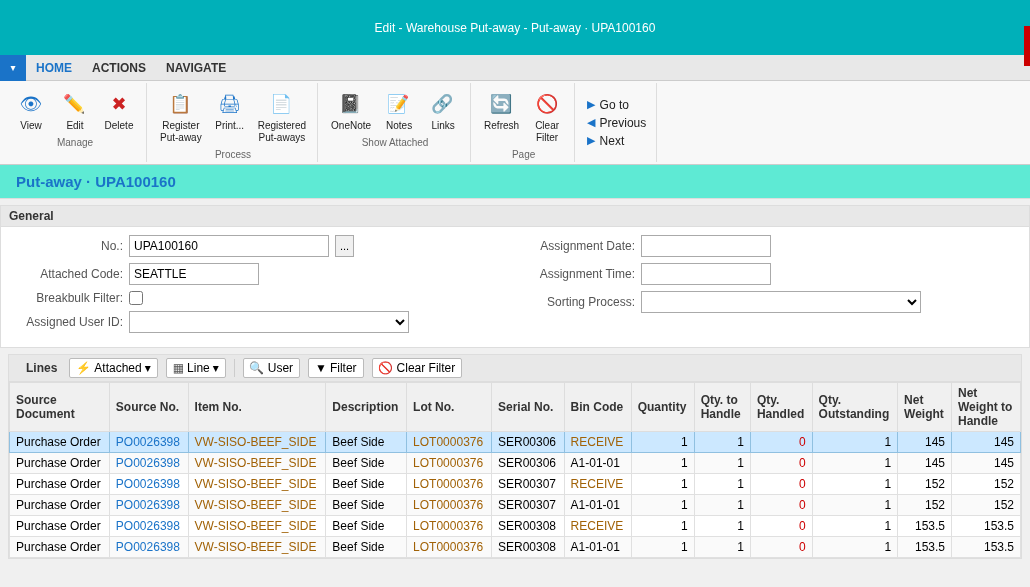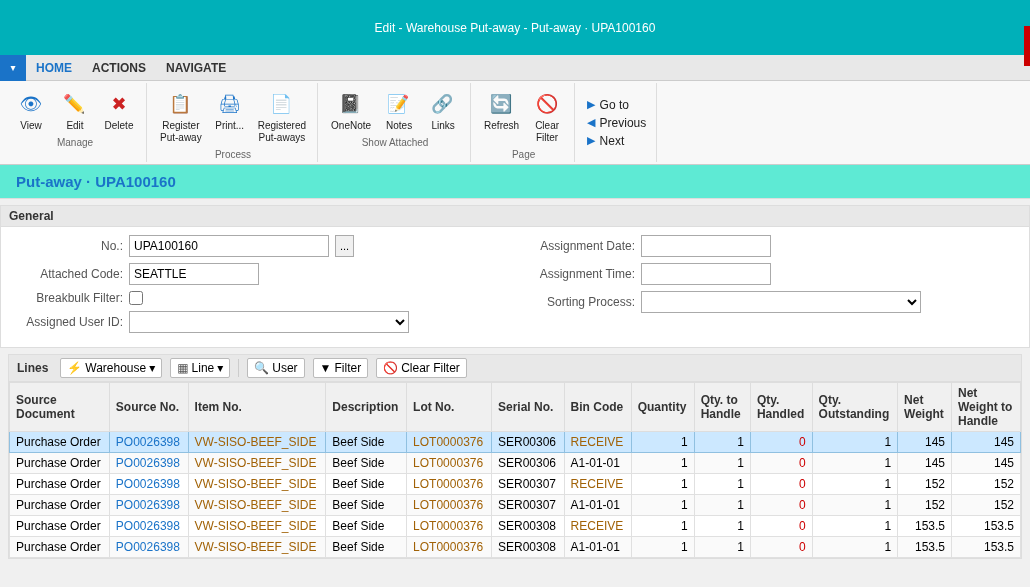--- a/index.html
+++ b/index.html
@@ -203,20 +203,21 @@
       align-items: center;
       gap: 8px;
       border-bottom: 1px solid #ddd;
     }
     .lines-title {
       font-weight: 600;
       font-size: 12px;
       color: #333;
       flex: 0;
       margin-right: 4px;
+      margin-left: 9px;
     }
     .toolbar-btn {
       display: flex;
       align-items: center;
       gap: 3px;
       padding: 2px 6px;
       border: 1px solid #bbb;
       background: white;
       cursor: pointer;
       font-size: 11px;
@@ -434,21 +435,21 @@
       </div>
     </div>
   </div>
 </div>
 
 <div class="lines-section">
   <div class="lines-toolbar">
     <span class="lines-title">Lines</span>
     <button class="toolbar-btn">
       <span style="color:#cc8800;">⚡</span>
-      <span>Warehouse</span>
+      <span>Attached</span>
       <span>▾</span>
     </button>
     <button class="toolbar-btn">
       <span style="color:#555;">▦</span>
       <span>Line</span>
       <span>▾</span>
     </button>
     <div class="toolbar-separator"></div>
     <button class="toolbar-btn">
       <span>🔍</span>

